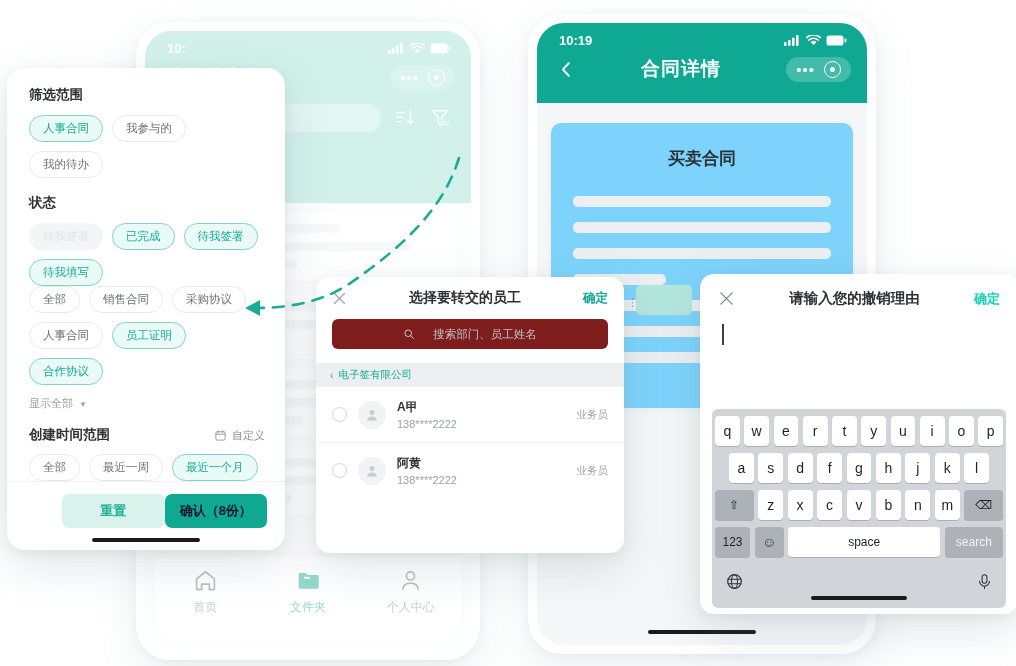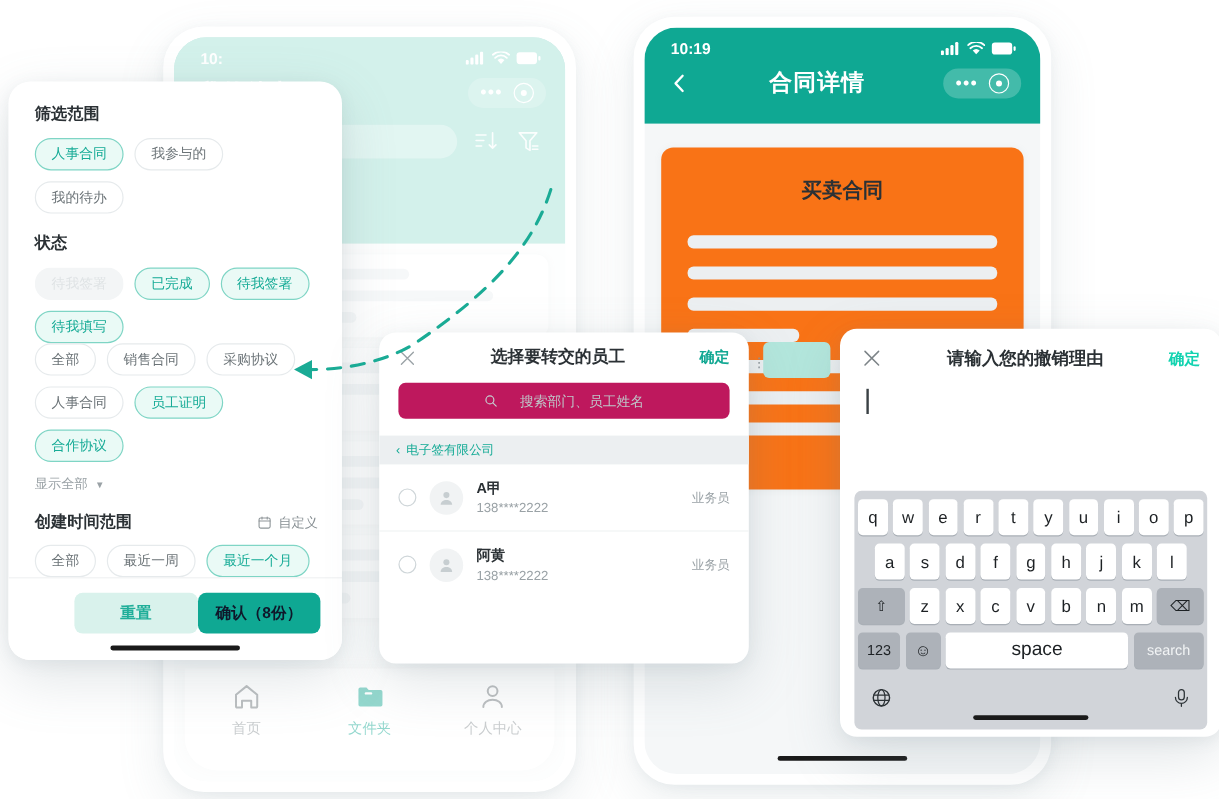--- a/index.html
+++ b/index.html
@@ -41,21 +41,21 @@
   .tabbar{position:absolute;left:9px;right:9px;bottom:9px;height:74px;background:#fff;border-radius:0 0 27px 27px;
     box-shadow:0 -2px 10px rgba(150,165,170,.08);display:flex;align-items:flex-start;padding-top:11px;}
   .tabitem{flex:1;display:flex;flex-direction:column;align-items:center;gap:6px;}
   .tabitem span{font-size:12px;color:#8a9296;}
   .tabitem.on span{color:#12a893;}
 
   
   #phone3{left:528px;top:14px;width:348px;height:640px;}
   .hdr3{background:#0fa893;height:80px;}
   .body3{background:#f5f7f8;height:100%;padding-top:14px;}
-  .doccard{background:#f97316;border-radius:10px;margin:0 14px;padding:24px 22px 30px;box-shadow:0 1px 6px rgba(150,165,170,.10);}
+  .doccard{background:#7dd3fc;border-radius:10px;margin:0 14px;padding:24px 22px 30px;box-shadow:0 1px 6px rgba(150,165,170,.10);}
   .doctitle{text-align:center;font-size:17px;font-weight:700;color:#2b3135;margin-bottom:26px;}
   .docline{height:11px;border-radius:5px;background:#eceff1;margin-bottom:15px;}
 
   
   #filterpanel{position:absolute;left:7px;top:68px;width:278px;height:482px;background:#fff;border-radius:18px;
     box-shadow:0 16px 46px rgba(110,130,140,.20), 0 3px 12px rgba(110,130,140,.10);overflow:hidden;}
   .fp-body{padding:18px 20px 0 22px;}
   .fp-h{font-size:13.5px;font-weight:700;color:#2b3135;margin:0 0 11px;}
   .fp-h.mt{margin-top:16px;}
   .chips{display:flex;flex-wrap:wrap;gap:9px;}
@@ -73,21 +73,21 @@
   .homebar{width:108px;height:4px;border-radius:3px;background:#1a1a1a;margin:10px auto 0;}
 
   
   #empsheet{position:absolute;left:316px;top:277px;width:308px;height:276px;background:#fff;border-radius:14px;
     box-shadow:0 16px 46px rgba(110,130,140,.20), 0 3px 12px rgba(110,130,140,.10);overflow:hidden;}
   .sheet-top{padding:12px 16px 14px;}
   .sheet-hdr{display:flex;align-items:center;justify-content:space-between;}
   .sheet-title{font-size:14px;font-weight:700;color:#2b3135;}
   .sheet-ok{font-size:12.5px;color:#12a893;font-weight:600;}
   .xmark{width:15px;height:15px;color:#9aa2a6;}
-  .searchfield{margin-top:12px;height:30px;border-radius:6px;background:#be185d;display:flex;align-items:center;justify-content:center;gap:18px;}
+  .searchfield{margin-top:12px;height:30px;border-radius:6px;background:#7f1d1d;display:flex;align-items:center;justify-content:center;gap:18px;}
   .searchfield span{font-size:11.5px;color:#bfc6c9;}
   .crumb{background:#eceff1;padding:5px 14px;display:flex;align-items:center;gap:5px;font-size:10.5px;color:#16ab96;}
   .emprow{display:flex;align-items:center;padding:12px 16px;gap:11px;}
   .emprow + .emprow{border-top:1px solid #f1f3f4;margin-top:0;}
   .radio{width:13px;height:13px;border-radius:50%;border:1.3px solid #cfd6d9;flex:none;}
   .avatar{width:28px;height:28px;border-radius:50%;background:#f1f3f4;display:flex;align-items:center;justify-content:center;flex:none;}
   .empmeta{flex:1;min-width:0;}
   .empname{font-size:12px;font-weight:700;color:#2b3135;}
   .empphone{font-size:11px;color:#9aa2a6;margin-top:2px;}
   .emprole{font-size:10.5px;color:#9aa2a6;}
@@ -98,21 +98,21 @@
   .kb-hdr{display:flex;align-items:center;justify-content:space-between;padding:15px 18px 0;}
   .kb-title{font-size:14.5px;font-weight:700;color:#2b3135;}
   .kb-ok{font-size:13px;color:#12d3b0;font-weight:600;}
   .caret{width:1.5px;height:21px;background:#3a4145;margin:16px 0 0 22px;}
   .kbd{position:absolute;left:12px;right:12px;bottom:6px;background:#d1d4d9;border-radius:6px;padding:7px 3px 4px;}
   .krow{display:flex;justify-content:center;gap:4.5px;margin-bottom:7px;}
   .key{background:#fff;border-radius:4px;height:30px;flex:1;display:flex;align-items:center;justify-content:center;
     font-size:14px;color:#1d2124;box-shadow:0 1px 0 rgba(120,130,140,.45);}
   .key.alt{background:#adb2b9;box-shadow:0 1px 0 rgba(120,130,140,.45);}
   .key.wide{flex:1.55;font-size:12px;}
-  .key.space{flex:5.2;font-size:16px;}
+  .key.space{flex:5.2;font-size:12px;}
   .key.search{flex:2;font-size:12px;color:#f2f4f5;}
   .krow.r2{padding:0 14px;}
   .krow.r3{padding:0 0;}
   .kbfoot{display:flex;align-items:center;justify-content:space-between;padding:2px 10px 0;height:30px;}
   .kbhome{width:96px;height:4px;border-radius:3px;background:#1a1a1a;margin:0 auto 4px;}
 
   
   #peekbtn{position:absolute;left:636px;top:285px;width:56px;height:30px;background:#b3e6dc;border-radius:5px;}
   #peekdots{position:absolute;left:627px;top:296px;font-size:11px;color:#8a9296;letter-spacing:.5px;}
 

